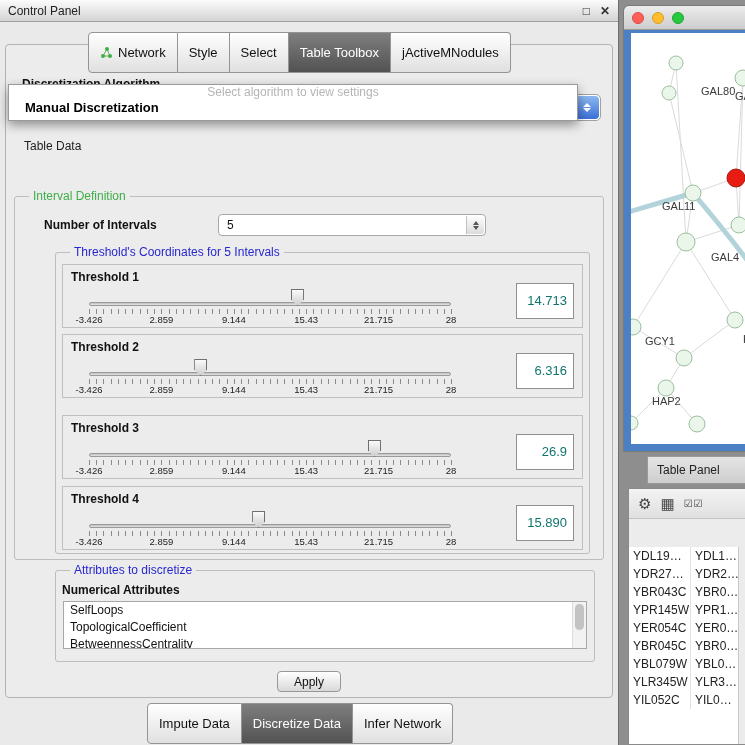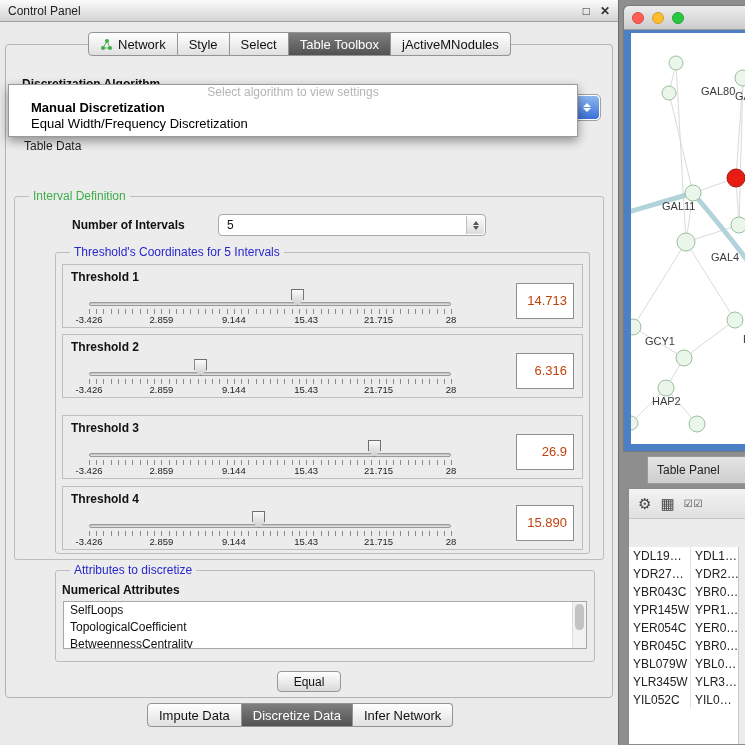--- a/index.html
+++ b/index.html
@@ -16,21 +16,21 @@
   .titlebar .win-btns { margin-left:auto; display:flex; gap:10px; font-size:12px; color:#333; font-weight:bold; }
   .titlebar .win-btns span { cursor:default; }
 
   .content-frame { position:absolute; left:5px; top:44px; width:608px; height:654px;
     border:1px solid #b3b3b3; border-radius:4px; background:#ececec; }
 
   
   .seg-bar { position:absolute; display:flex; height:23px; z-index:5; }
   .seg { display:flex; align-items:center; gap:5px; padding:0 11px; font-size:13px; color:#111;
     background:linear-gradient(#ffffff,#e0e0e0); border:1px solid #949494; border-left:none;
-    height:24px; cursor:default; font-family:"Liberation Sans",sans-serif; }
+    height:41px; cursor:default; font-family:"Liberation Sans",sans-serif; }
   .seg.first { border-left:1px solid #949494; border-radius:4px 0 0 4px; }
   .seg.last  { border-radius:0 4px 4px 0; }
   .seg.selected { background:linear-gradient(#7f7f7f,#525252); color:#fff; }
   .top-tabs { left:88px; top:32px; }
   .bottom-tabs { left:147px; top:703px; }
 
   
   .algo-label-clip { position:absolute; left:22px; top:74px; height:11px; overflow:hidden; z-index:1; }
   .algo-label-clip span { font-size:12px; font-weight:bold; color:#111; }
   .hidden-combo { position:absolute; left:17px; top:94px; width:584px; height:27px;
@@ -38,21 +38,21 @@
   .hidden-combo .blue-cap { position:absolute; right:1px; top:1px; bottom:1px; width:24px;
     border-radius:4px; background:linear-gradient(#8cb8f0,#3a6fd6);
     display:flex; flex-direction:column; align-items:center; justify-content:center; gap:1px; }
   .blue-cap i { width:0; height:0; border-left:4px solid transparent; border-right:4px solid transparent; }
   .blue-cap i.up { border-bottom:4px solid #fff; }
   .blue-cap i.down { border-top:4px solid #fff; }
 
   .dropdown-overlay { position:absolute; left:8px; top:84px; width:570px; background:#fff;
     border:1px solid #9a9a9a; box-shadow:0 4px 10px rgba(0,0,0,.4); z-index:50; padding-bottom:4px; }
   .dd-placeholder { height:15px; line-height:15px; text-align:center; color:#b4b4b4; font-size:12px; }
-  .dd-option { height:16px; line-height:16px; padding-left:22px; font-size:13px; color:#000; cursor:default; }
+  .dd-option { height:16px; line-height:16px; padding-left:16px; font-size:13px; color:#000; cursor:default; }
   .dd-option.bold { font-weight:bold; }
 
   .field-label { position:absolute; font-size:12px; color:#222; }
   .combo { position:absolute; background:#fff; border:1px solid #a8a8a8; border-radius:4px;
     font-size:12px; color:#111; display:flex; align-items:center; padding-left:8px; }
   .combo .cap { position:absolute; right:1px; top:1px; bottom:1px; width:18px;
     background:linear-gradient(#fdfdfd,#dcdcdc); border-left:1px solid #c0c0c0; border-radius:0 3px 3px 0;
     display:flex; flex-direction:column; align-items:center; justify-content:center; gap:1px; }
   .combo .cap i { width:0; height:0; border-left:3px solid transparent; border-right:3px solid transparent; }
   .combo .cap i.up { border-bottom:4px solid #555; }
@@ -70,21 +70,21 @@
   .slider { position:absolute; left:0; top:0; width:456px; height:64px; }
   .track { position:absolute; left:26px; top:37px; width:362px; height:4px;
     background:linear-gradient(#bdbdbd,#e6e6e6); border:1px solid #9a9a9a; border-radius:2px; }
   .ticks { position:absolute; left:26px; top:44px; width:363px; height:5px;
     background:repeating-linear-gradient(to right,#8a8a8a 0 1px,transparent 1px 7.24px); }
   .tick-label { position:absolute; top:49px; transform:translateX(-50%); font-size:9.5px; color:#222; white-space:nowrap; }
   .thumb { position:absolute; top:24px; width:13px; height:17px;
     background:linear-gradient(#fafafa,#cfcfcf); border:1px solid #6f6f6f;
     clip-path:polygon(0% 0%,100% 0%,100% 62%,50% 100%,0% 62%); }
   .value-box { position:absolute; right:8px; top:18px; width:58px; height:36px; background:#fff;
-    border:1px solid #8f8f8f; font-size:13px; color:#c2410c; text-align:right; line-height:34px; padding-right:6px; }
+    border:1px solid #8f8f8f; font-size:13px; color:#0f766e; text-align:right; line-height:34px; padding-right:6px; }
 
   .attr-list { position:absolute; left:63px; top:601px; width:524px; height:48px; background:#fff;
     border:1px solid #a8a8a8; overflow:hidden; }
   .attr-item { height:17px; line-height:17px; padding-left:6px; font-size:12px; color:#111; }
   .attr-scroll { position:absolute; right:0; top:0; bottom:0; width:14px; background:#f2f2f2; border-left:1px solid #ddd; }
   .attr-scroll .sthumb { position:absolute; left:2px; top:2px; width:9px; height:26px; background:#c3c3c3; border-radius:5px; }
 
   .apply-btn { position:absolute; left:277px; top:671px; width:64px; height:21px;
     background:linear-gradient(#ffffff,#d9d9d9); border:1px solid #979797; border-radius:4px;
     font-size:12px; color:#111; font-family:"Liberation Sans",sans-serif; cursor:default; }
@@ -170,30 +170,29 @@
     <div class="hidden-combo">
       <span class="blue-cap">
           <i class="up"></i>
           <i class="down"></i>
         </span>
     </div>
 
     <div class="dropdown-overlay">
       <div class="dd-placeholder">Select algorithm to view settings</div>
       <div class="dd-option bold">Manual Discretization</div>
-      <div class="dd-option">Equal Width/Frequency Discretization</div>
     </div>
 
     <span class="field-label" style="left:24px; top:139px;">Table Data</span>
 
     <div class="fieldset" style="left:14px; top:196px; width:590px; height:364px;">
       <span class="legend green">Interval Definition</span>
     </div>
 
-    <span class="bold-label" style="left:72px; top:218px;text-align:center;">Number of Intervals</span>
+    <span class="bold-label" style="left:44px; top:218px;text-align:center;">Number of Intervals</span>
     <div class="combo" style="left:218px; top:214px; width:268px; height:22px;">
       <span>5</span>
       <span class="cap">
           <i class="up"></i>
           <i class="down"></i>
         </span>
     </div>
 
     <div class="fieldset" style="left:55px; top:252px; width:535px; height:302px;">
       <span class="legend blue">Threshold's Coordinates for 5 Intervals</span>
@@ -266,21 +265,21 @@
     <span class="bold-label" style="left:62px; top:583px;">Numerical Attributes</span>
     <div class="attr-list" id="attr-list">
       <div class="attr-item">SelfLoops</div>
         <div class="attr-item">TopologicalCoefficient</div>
         <div class="attr-item">BetweennessCentrality</div>
         <div class="attr-scroll">
           <div class="sthumb"></div>
         </div>
     </div>
 
-    <button class="apply-btn">Equal</button>
+    <button class="apply-btn">Apply</button>
 
     <div class="seg-bar bottom-tabs">
       <button class="seg first">
         <span>Impute Data</span>
       </button>
       <button class="seg selected">
         <span>Discretize Data</span>
       </button>
       <button class="seg last">
         <span>Infer Network</span>

